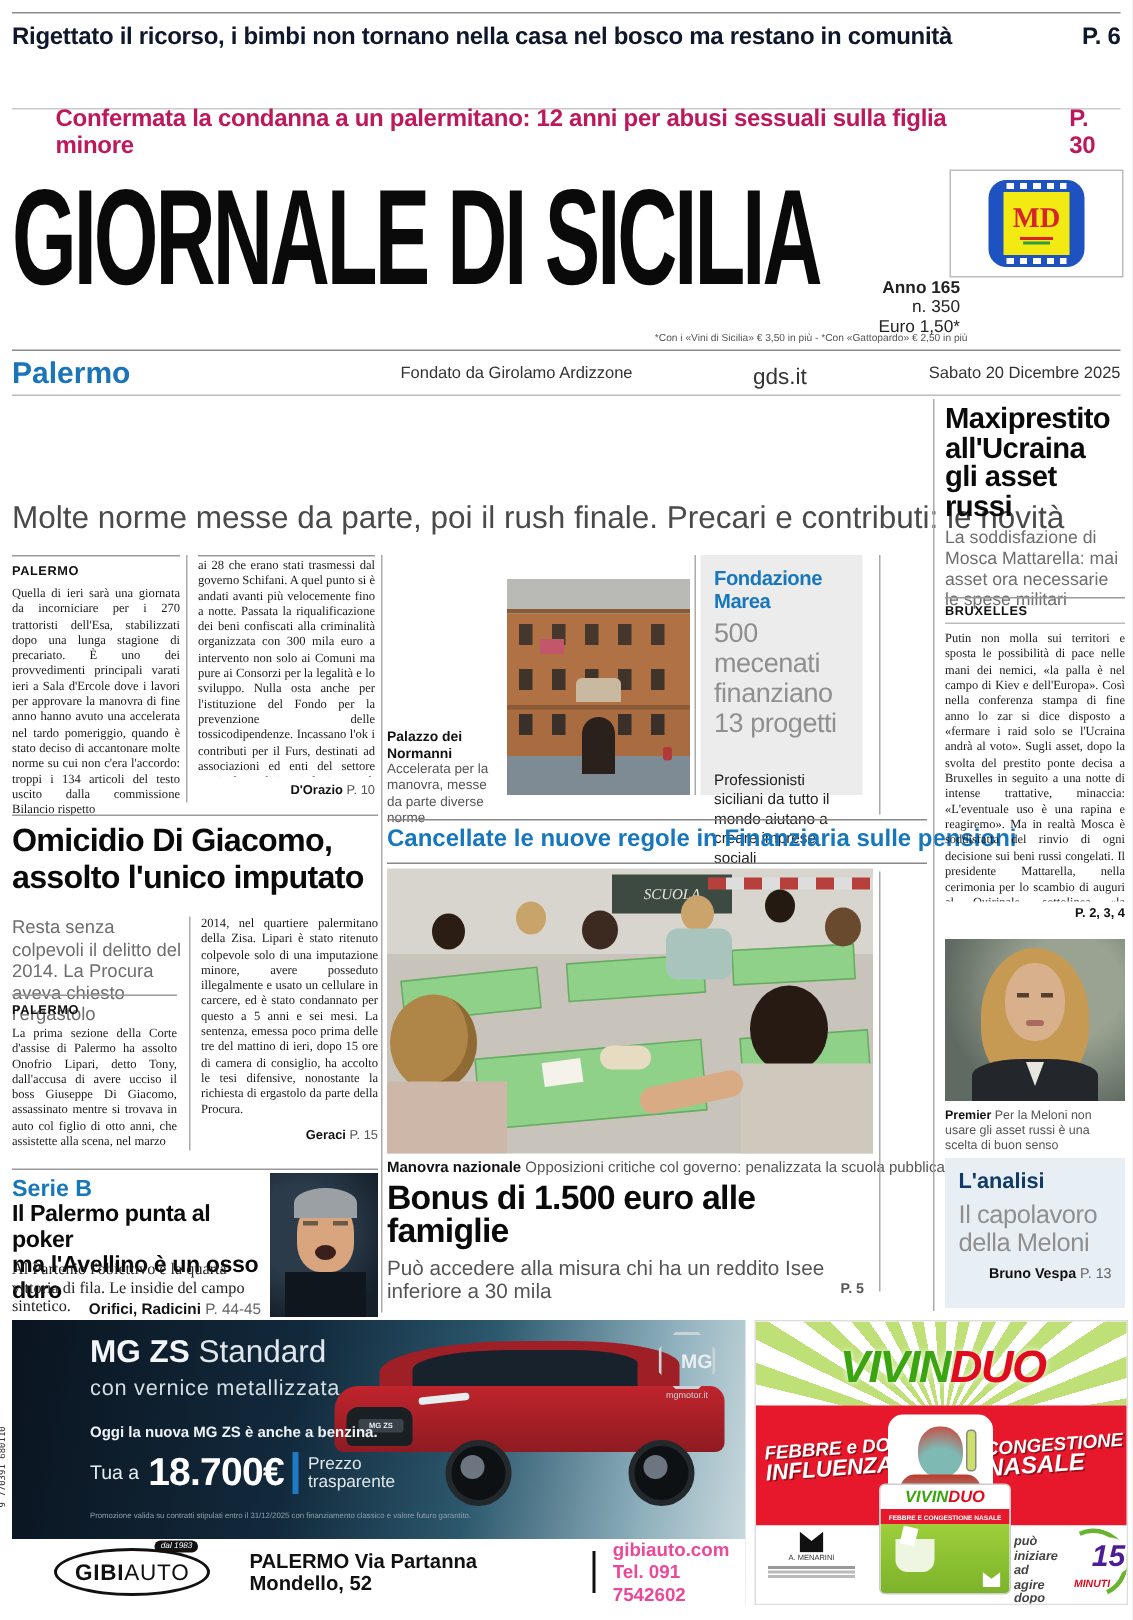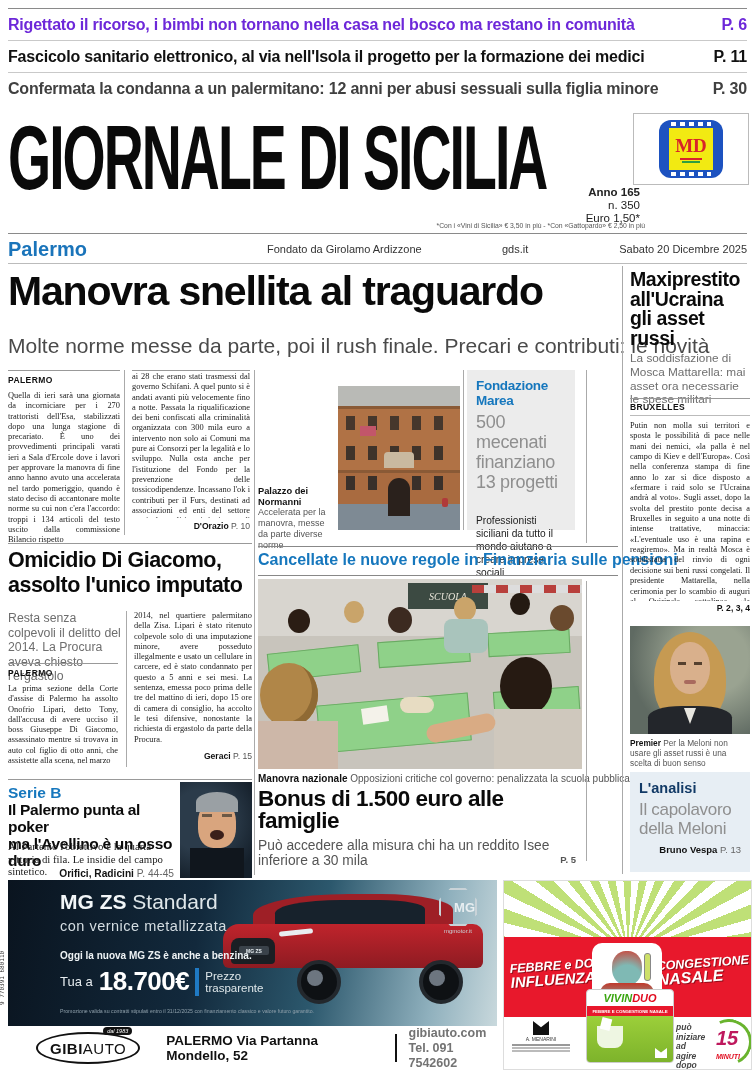--- a/index.html
+++ b/index.html
@@ -5,22 +5,22 @@
   html,body{margin:0;padding:0;background:#e8e8e8;}
   .page{position:relative;width:755px;height:1080px;background:#fff;margin:0 auto;
         font-family:"Liberation Sans",sans-serif;color:#111;overflow:hidden;}
   .abs{position:absolute;}
   .serif{font-family:Liberation Serif, serif;}
   .hr{position:absolute;background:#aaa;height:1px;}
   .vr{position:absolute;background:#aaa;width:1px;}
   
   .strip-row{position:absolute;left:8px;width:739px;height:31px;display:flex;align-items:center;
              justify-content:space-between;font-weight:700;font-size:16px;letter-spacing:-.2px;border-top:1px solid #c9c9c9;}
-  .blue{color:#6d28d9;}
-  .gray{color:#404040;}
+  .blue{color:#0f172a;}
+  .gray{color:#be185d;margin-left:29px;}
   
   .mast-title{font-weight:700;font-size:84px;letter-spacing:-3px;transform:scaleX(.66) scaleY(1.08);
               transform-origin:left top;white-space:nowrap;color:#0a0a0a;}
   .kicker{font-size:8.5px;font-weight:700;letter-spacing:.4px;color:#111;}
   .body-txt{font-family:"Liberation Serif",serif;font-size:8.4px;line-height:10.3px;color:#1a1a1a;
             text-align:justify;overflow:hidden;}
   .byline{font-size:8.6px;color:#555;text-align:right;}
   .byline b{color:#111;}
   .standfirst{color:#6e6e6e;}
   .cap{font-size:9px;line-height:11px;color:#555;}
@@ -40,24 +40,20 @@
 </style>
 </head>
 <body>
 
 <div class="page">
 
   <div class="strip-row" style="top:8px;border-top-color:#8a8a8a;">
     <span class="blue">Rigettato il ricorso, i bimbi non tornano nella casa nel bosco ma restano in comunità</span>
     <span class="blue">P. 6</span>
   </div>
-  <div class="strip-row" style="top:40px;">
-    <span>Fascicolo sanitario elettronico, al via nell'Isola il progetto per la formazione dei medici</span>
-    <span>P. 11</span>
-  </div>
   <div class="strip-row" style="top:72px;">
     <span class="gray">Confermata la condanna a un palermitano: 12 anni per abusi sessuali sulla figlia minore</span>
     <span class="gray">P. 30</span>
   </div>
 
   <div class="abs mast-title" style="left:8px;top:106px;">GIORNALE DI SICILIA</div>
 
   <div class="abs" style="left:633px;top:113px;width:114px;height:70px;border:1px solid #bbb;background:#fff;display:flex;align-items:center;justify-content:center;">
     <div style="position:relative;width:64px;height:58px;background:#1d52c0;border-radius:12px;">
       <div style="position:absolute;left:10px;top:8px;width:44px;height:42px;background:#f2ea12;display:flex;align-items:center;justify-content:center;flex-direction:column;">
@@ -73,25 +69,24 @@
   <div class="abs" style="right:115px;top:186px;text-align:right;font-size:11.5px;line-height:13px;color:#222;">
     <div style="font-weight:700;">Anno 165</div>
     <div>n. 350</div>
     <div>Euro 1,50*</div>
   </div>
   <div class="abs" style="right:110px;top:222px;font-size:6.8px;color:#555;">*Con i «Vini di Sicilia» € 3,50 in più - *Con «Gattopardo» € 2,50 in più</div>
 
   <div class="hr" style="left:8px;top:233px;width:739px;background:#8a8a8a;"></div>
   <div class="abs" style="left:8px;top:238px;font-size:20px;font-weight:700;color:#1a74ba;">Palermo</div>
   <div class="abs" style="left:267px;top:243px;font-size:11px;color:#333;">Fondato da Girolamo Ardizzone</div>
-  <div class="abs" style="left:502px;top:243px;font-size:11px;color:#333;">gds.it</div>
+  <div class="abs" style="left:502px;top:243px;font-size:15px;color:#333;">gds.it</div>
   <div class="abs" style="right:8px;top:243px;font-size:11px;color:#333;">Sabato 20 Dicembre 2025</div>
   <div class="hr" style="left:8px;top:263px;width:739px;background:#bbb;"></div>
 
-  <div class="abs" style="left:8px;top:268px;font-size:41px;font-weight:700;letter-spacing:-1.2px;color:#0a0a0a;white-space:nowrap;">Manovra snellita al traguardo</div>
   <div class="abs" style="left:8px;top:334px;font-size:21px;color:#4a4a4a;white-space:nowrap;">Molte norme messe da parte, poi il rush finale. Precari e contributi: le novità</div>
 
   <div class="hr" style="left:8px;top:370px;width:112px;background:#999;"></div>
   <div class="hr" style="left:132px;top:370px;width:118px;background:#999;"></div>
   <div class="abs kicker" style="left:8px;top:375px;">PALERMO</div>
   <div class="abs body-txt" style="left:8px;top:391px;width:112px;height:171px;">Quella di ieri sarà una giornata da incorniciare per i 270 trattoristi dell'Esa, stabilizzati dopo una lunga stagione di precariato. È uno dei provvedimenti principali varati ieri a Sala d'Ercole dove i lavori per approvare la manovra di fine anno hanno avuto una accelerata nel tardo pomeriggio, quando è stato deciso di accantonare molte norme su cui non c'era l'accordo: troppi i 134 articoli del testo uscito dalla commissione Bilancio rispetto</div>
   <div class="abs body-txt" style="left:132px;top:372px;width:118px;height:146px;">ai 28 che erano stati trasmessi dal governo Schifani. A quel punto si è andati avanti più velocemente fino a notte. Passata la riqualificazione dei beni confiscati alla criminalità organizzata con 300 mila euro a intervento non solo ai Comuni ma pure ai Consorzi per la legalità e lo sviluppo. Nulla osta anche per l'istituzione del Fondo per la prevenzione delle tossicodipendenze. Incassano l'ok i contributi per il Furs, destinati ad associazioni ed enti del settore musicale e lirico-sinfonico e di quello teatrale.</div>
   <div class="abs byline" style="left:132px;top:521px;width:118px;">
     <b>D'Orazio</b> <span>P. 10</span>
   </div>
@@ -271,29 +266,32 @@
     </div>
     <div class="abs" style="left:52px;top:128px;font-size:5.2px;color:#8fa0ab;">Promozione valida su contratti stipulati entro il 31/12/2025 con finanziamento classico e valore futuro garantito.</div>
 
     <div class="abs" style="left:0;bottom:0;width:489px;height:44px;background:#fff;display:flex;align-items:center;">
       <div style="position:relative;margin-left:28px;width:110px;height:28px;border:2px solid #111;border-radius:50%;display:flex;align-items:center;justify-content:center;">
         <span style="font-size:15px;letter-spacing:.5px;"><b>GIBI</b><span style="font-weight:400;">AUTO</span></span>
         <span style="position:absolute;top:-7px;right:6px;background:#111;color:#fff;font-size:5.5px;font-style:italic;padding:1px 4px;border-radius:4px;">dal 1983</span>
       </div>
       <div style="margin-left:26px;font-size:13.5px;font-weight:700;color:#111;">PALERMO Via Partanna Mondello, 52</div>
       <div style="width:2px;height:28px;background:#111;margin:0 12px;"></div>
-      <div style="font-size:12.5px;font-weight:700;color:#737373;line-height:15px;">
+      <div style="font-size:12.5px;font-weight:700;color:#ec4899;line-height:15px;">
         <span style="display:block;">gibiauto.com</span>
         <span style="display:block;">Tel. 091 7542602</span>
       </div>
     </div>
   </div>
 
   <div class="abs" style="left:503px;top:880px;width:249px;height:190px;background:#fff;overflow:hidden;border:1px solid #ddd;box-sizing:border-box;">
     <div style="position:absolute;left:0;top:0;width:249px;height:56px;background:repeating-conic-gradient(from -10deg at 50% 130%,#ffffff 0deg 6deg,#bfe077 6deg 12deg);"></div>
+    <div style="position:absolute;left:0;top:14px;width:249px;text-align:center;font-size:30px;font-weight:700;font-style:italic;letter-spacing:-1px;text-shadow:0 0 4px #fff;">
+      <span style="color:#3aa510;">VIVIN</span><span style="color:#e00b1e;">DUO</span>
+    </div>
 
     <div style="position:absolute;left:0;top:56px;width:249px;height:80px;background:#e8182c;">
       <div class="vivin-band-txt" style="position:absolute;left:6px;top:22px;">
         <span style="display:block;">FEBBRE e DOLORI</span>
         <span style="display:block;font-size:15px;">INFLUENZALI</span>
       </div>
       <div class="vivin-band-txt" style="position:absolute;right:4px;top:20px;text-align:left;">
         <span style="display:block;">CONGESTIONE</span>
         <span style="display:block;font-size:16px;">NASALE</span>
       </div>
@@ -323,20 +321,20 @@
       <div style="height:46px;background:linear-gradient(#9ccf3a,#7db32b);position:relative;">
         <div style="position:absolute;left:10px;top:10px;width:26px;height:22px;background:#eef6e2;border-radius:0 0 8px 8px;"></div>
         <div style="position:absolute;left:14px;top:2px;width:10px;height:12px;background:#fff;transform:rotate(14deg);"></div>
         <div style="position:absolute;right:6px;bottom:4px;width:12px;height:10px;background:#fff;clip-path:polygon(0 0,50% 45%,100% 0,100% 100%,0 100%);"></div>
       </div>
     </div>
 
     <div style="position:absolute;left:172px;top:142px;width:30px;font-size:8.5px;font-weight:700;font-style:italic;color:#444;line-height:9.5px;">può iniziare ad agire dopo</div>
     <div style="position:absolute;left:202px;top:138px;width:44px;height:46px;">
       <div style="position:absolute;left:0;top:0;width:40px;height:40px;border:3px solid #69b42e;border-left-color:transparent;border-bottom-color:transparent;border-radius:50%;transform:rotate(20deg);"></div>
-      <div style="position:absolute;left:6px;top:6px;width:30px;height:26px;background:#fff;border-radius:50%;display:flex;align-items:center;justify-content:center;font-size:20px;font-weight:700;color:#be185d;font-style:italic;">15</div>
+      <div style="position:absolute;left:18px;top:6px;width:30px;height:26px;background:#fff;border-radius:50%;display:flex;align-items:center;justify-content:center;font-size:20px;font-weight:700;color:#4c1d95;font-style:italic;">15</div>
       <div style="position:absolute;left:2px;top:34px;width:40px;text-align:center;font-size:7px;font-weight:700;color:#e00b1e;font-style:italic;">MINUTI</div>
     </div>
   </div>
 
   <div class="abs" style="left:-2px;top:1005px;font-size:6px;color:#333;transform:rotate(-90deg);transform-origin:left top;white-space:nowrap;font-family:'DejaVu Sans Mono',monospace;">9 770391 680110</div>
 
 </div>
 
 </body></html>

